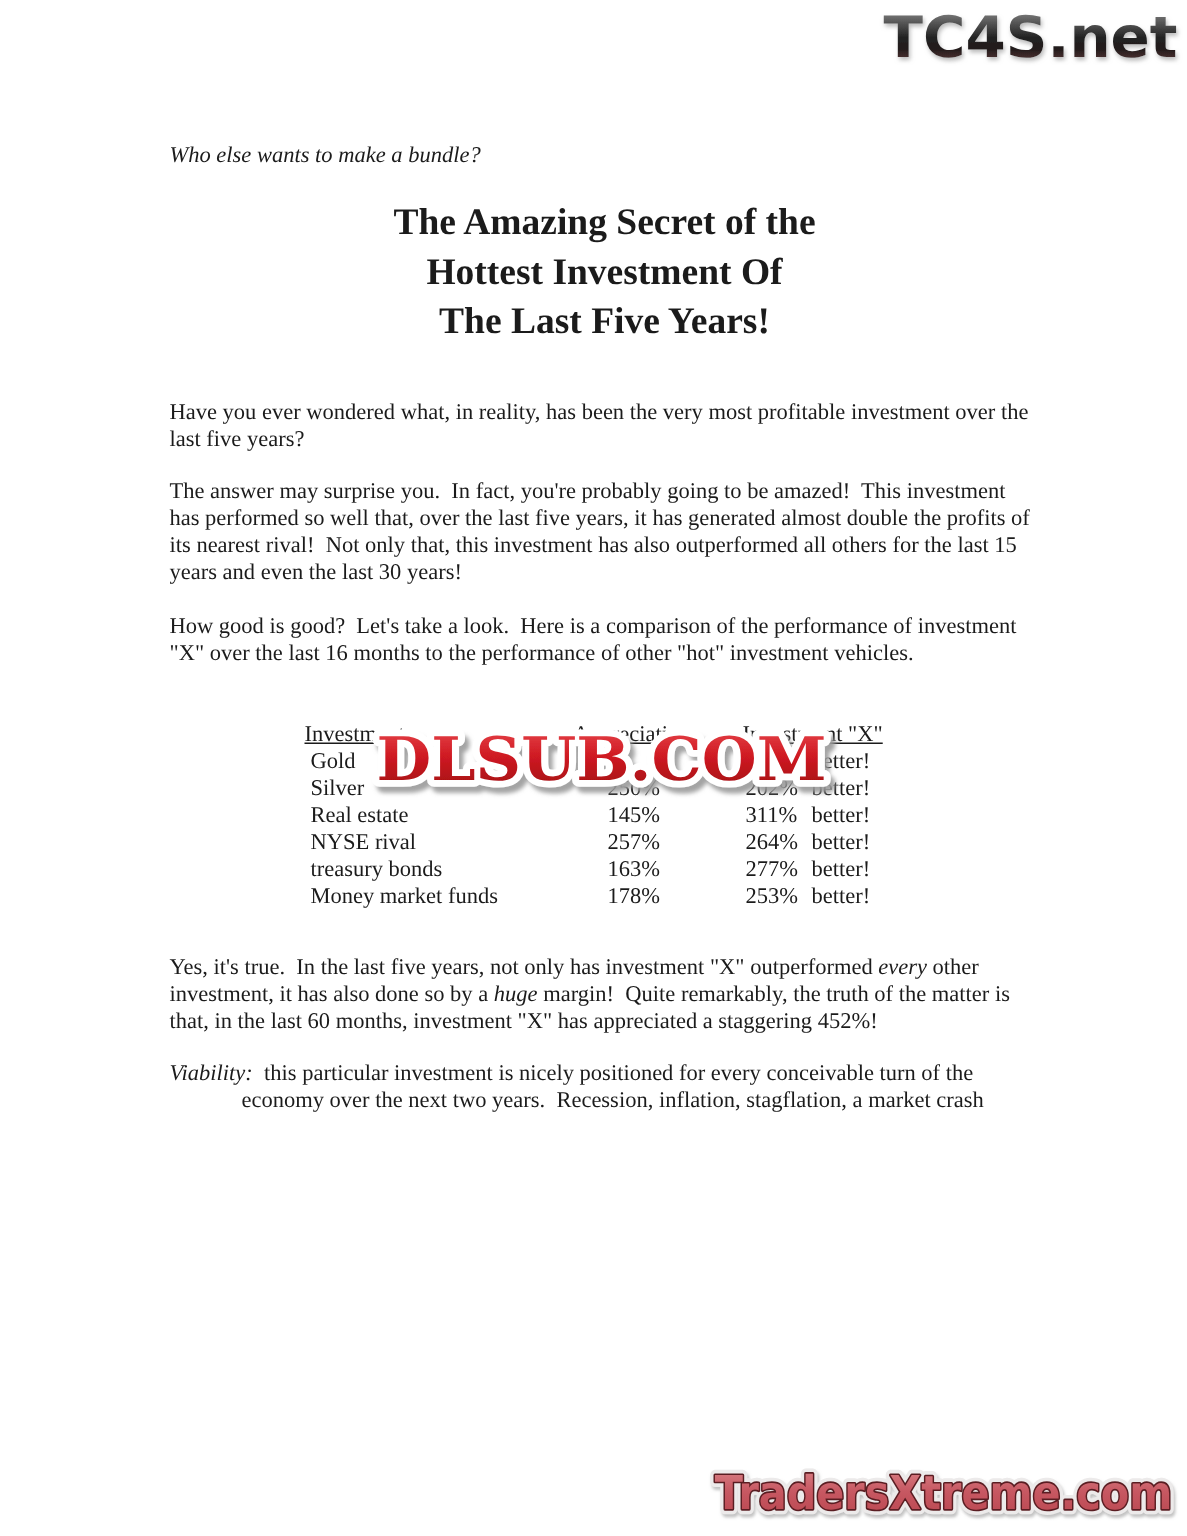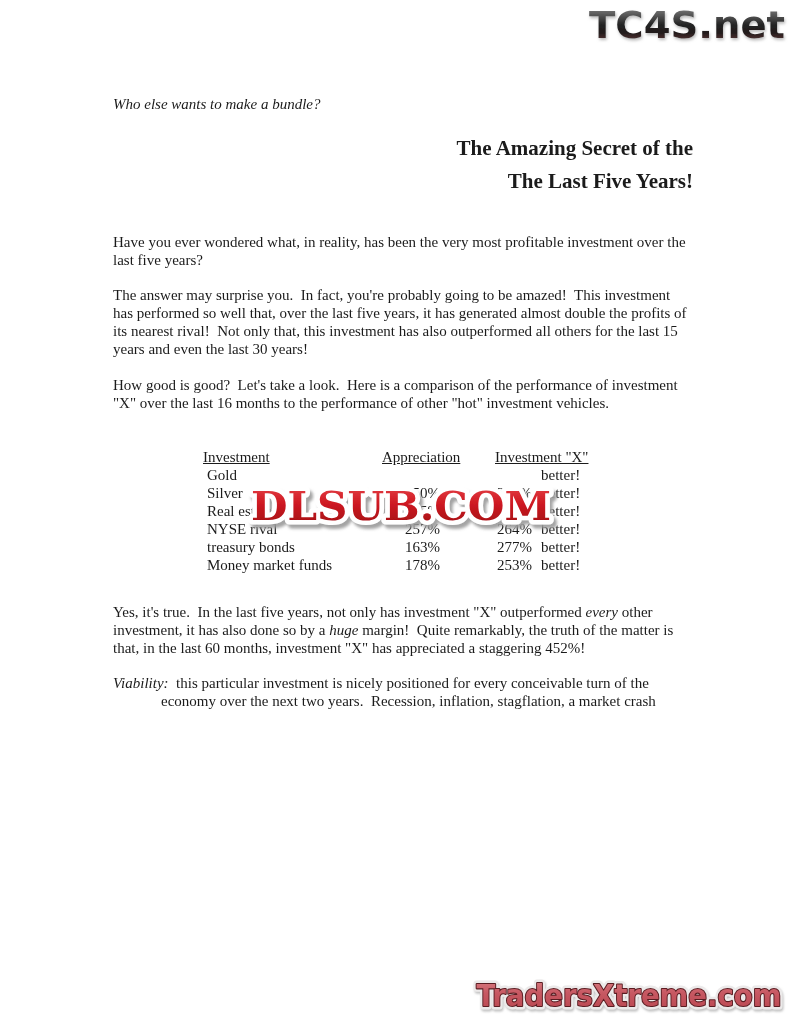--- a/index.html
+++ b/index.html
@@ -18,24 +18,24 @@
     left: 113px;
     top: 0;
     width: 580px;
     font-size: 15px;
     line-height: 18px;
   }
   .content p { margin: 0; white-space: pre-wrap; }
   .hook { margin-top: 95px !important; font-style: italic; }
   .title {
     margin: 19px 0 0 0;
-    font-size: 21px;
+    font-size: 25px;
     line-height: 33px;
     font-weight: bold;
-    text-align: right;
+    text-align: center;
     white-space: normal;
   }
   .title span { display: block; }
   .mt35 { margin-top: 35px !important; }
   .mt29 { margin-top: 29px !important; }
   .mt18 { margin-top: 18px !important; }
   .mt17 { margin-top: 17px !important; }
   .it { font-style: italic; }
   .hang { padding-left: 48px; text-indent: -48px; }
 
@@ -75,20 +75,21 @@
       </filter>
     </defs>
     <text x="105" y="36" text-anchor="middle" font-family="DejaVu Sans, sans-serif" font-weight="bold" font-size="38" textLength="196" lengthAdjust="spacingAndGlyphs" fill="url(#g_tc)" filter="url(#f_tc)">TC4S.net</text>
   </svg>
 
   <div class="content">
     <p class="hook">Who else wants to make a bundle?</p>
 
     <h1 class="title">
       <span>The Amazing Secret of the</span>
+      <span>Hottest Investment Of</span>
       <span>The Last Five Years!</span>
     </h1>
 
     <p class="mt35">Have you ever wondered what, in reality, has been the very most profitable investment over the last five years?</p>
     <p class="mt17">The answer may surprise you.  In fact, you're probably going to be amazed!  This investment has performed so well that, over the last five years, it has generated almost double the profits of its nearest rival!  Not only that, this investment has also outperformed all others for the last 15 years and even the last 30 years!</p>
     <p class="mt18">How good is good?  Let's take a look.  Here is a comparison of the performance of investment "X" over the last 16 months to the performance of other "hot" investment vehicles.</p>
 
     <div class="ctable">
       <div class="trow">
         <span class="c1h">Investment</span>

